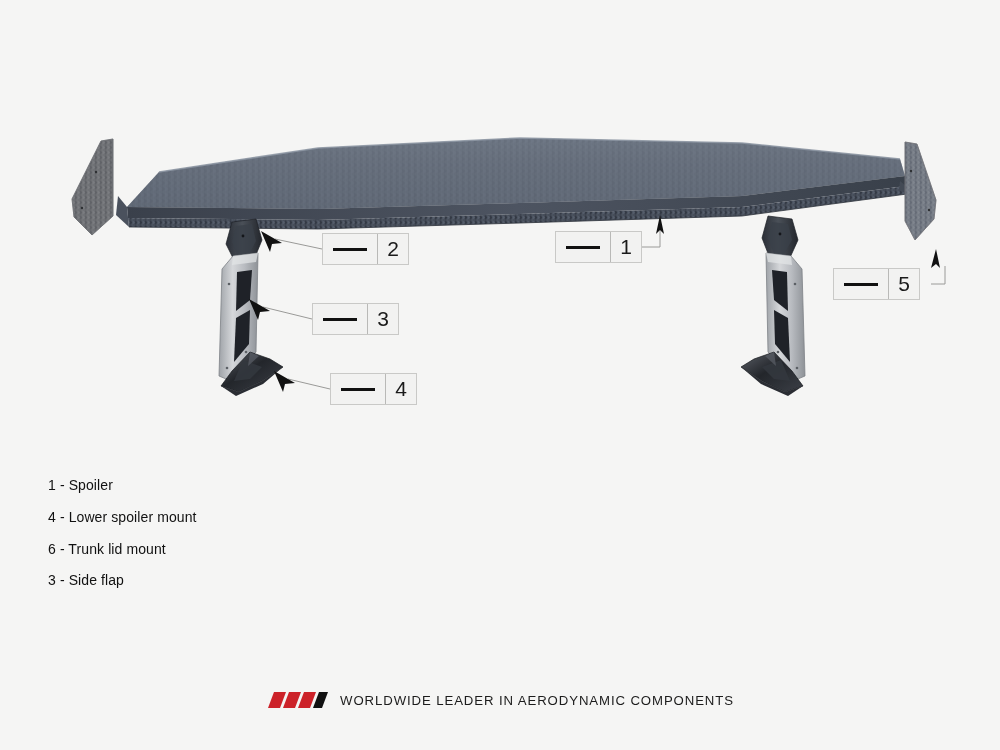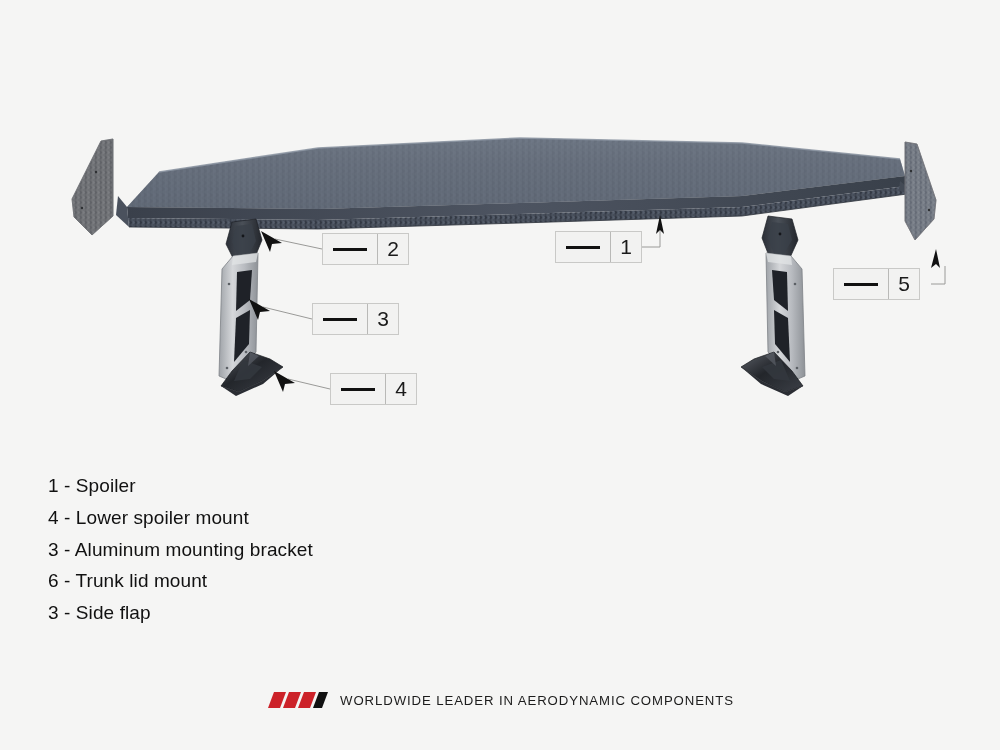--- a/index.html
+++ b/index.html
@@ -65,21 +65,21 @@
 
   
   #legend {
     position: absolute;
     left: 48px;
     top: 470px;
     z-index: 30;
   }
   #legend .legend-row {
     font-family: "Liberation Sans", sans-serif;
-    font-size: 19px;
+    font-size: 14px;
     color: #111111;
     line-height: 31.8px;
     white-space: nowrap;
     letter-spacing: 0.1px;
   }
 
   
   #footer {
     position: absolute;
     left: 0;
@@ -307,21 +307,20 @@
         <span class="dash"></span>
       </span>
     <span class="numcell">
         <span class="num">5</span>
       </span>
   </div>
 
   <div id="legend">
     <div class="legend-row">1 - Spoiler</div>
     <div class="legend-row">4 - Lower spoiler mount</div>
-    <div class="legend-row">3 - Aluminum mounting bracket</div>
     <div class="legend-row">6 - Trunk lid mount</div>
     <div class="legend-row">3 - Side flap</div>
   </div>
 
   <div id="footer">
     <svg class="logo-bars" width="62" height="20" viewBox="0 0 62 20">
       <path d="M8,2 L20,2 L14,18 L2,18 Z" fill="#cc2229"></path>
       <path d="M23,2 L35,2 L29,18 L17,18 Z" fill="#cc2229"></path>
       <path d="M38,2 L50,2 L44,18 L32,18 Z" fill="#cc2229"></path>
       <path d="M53,2 L62,2 L56,18 L47,18 Z" fill="#111111"></path>

